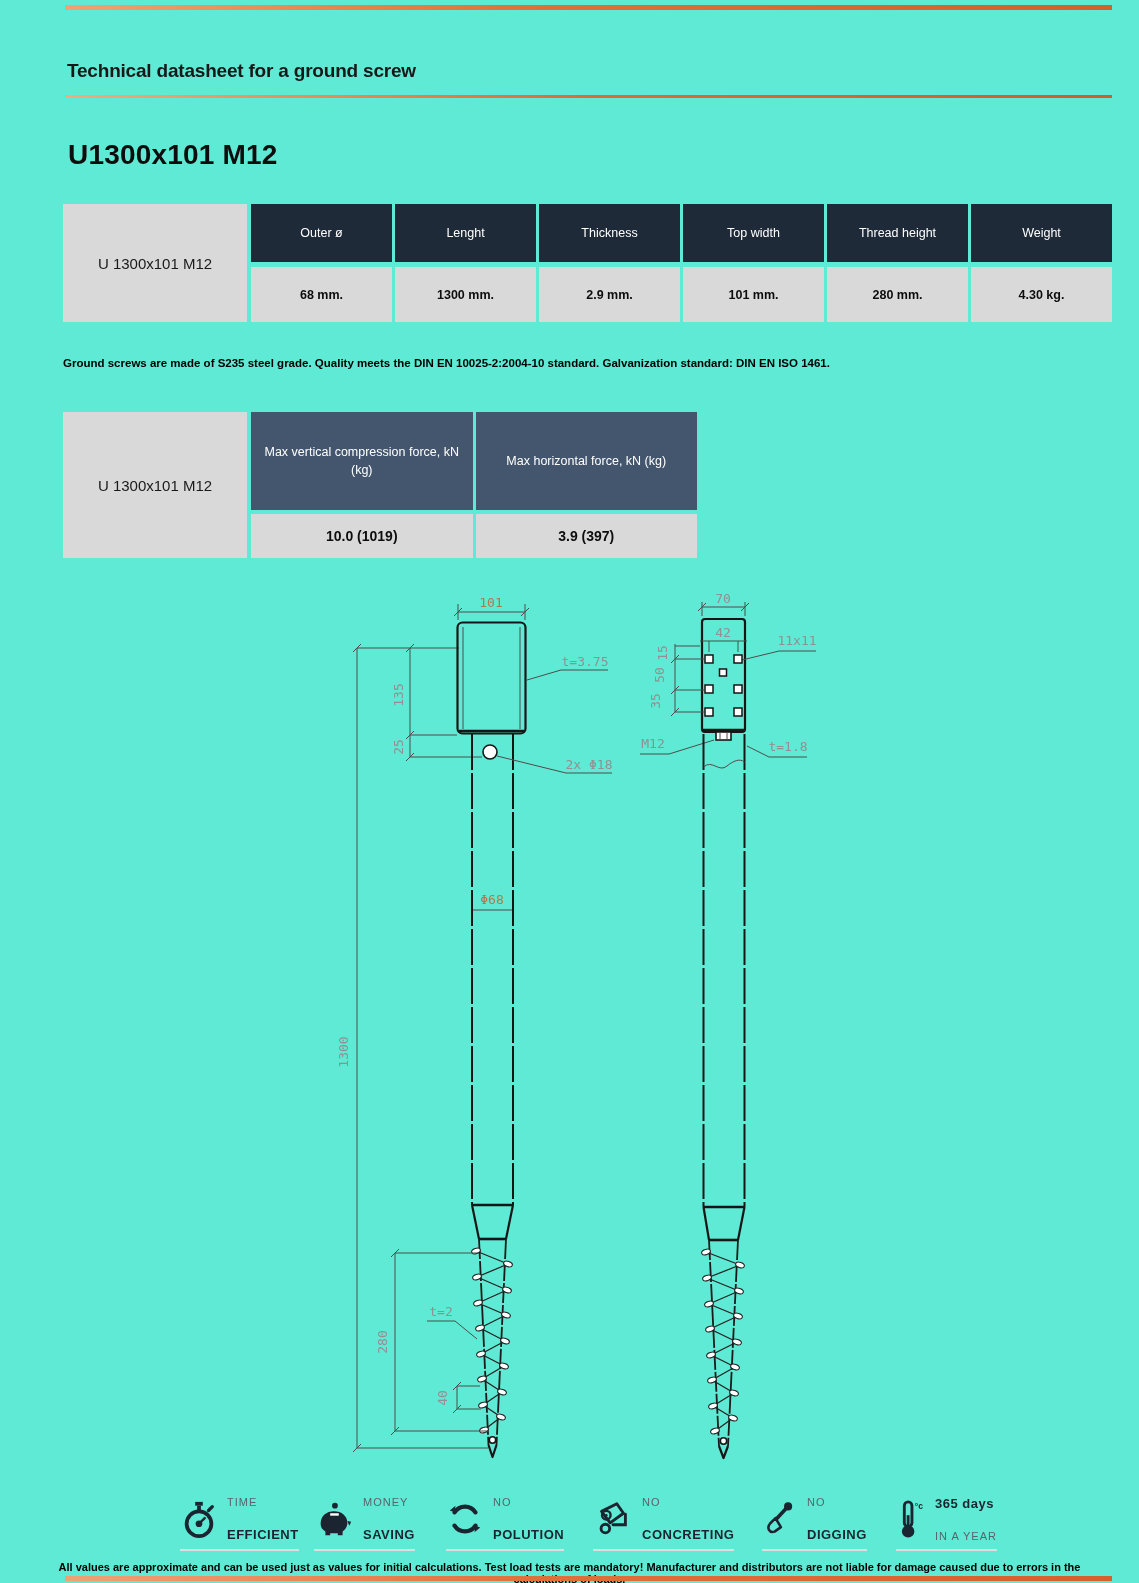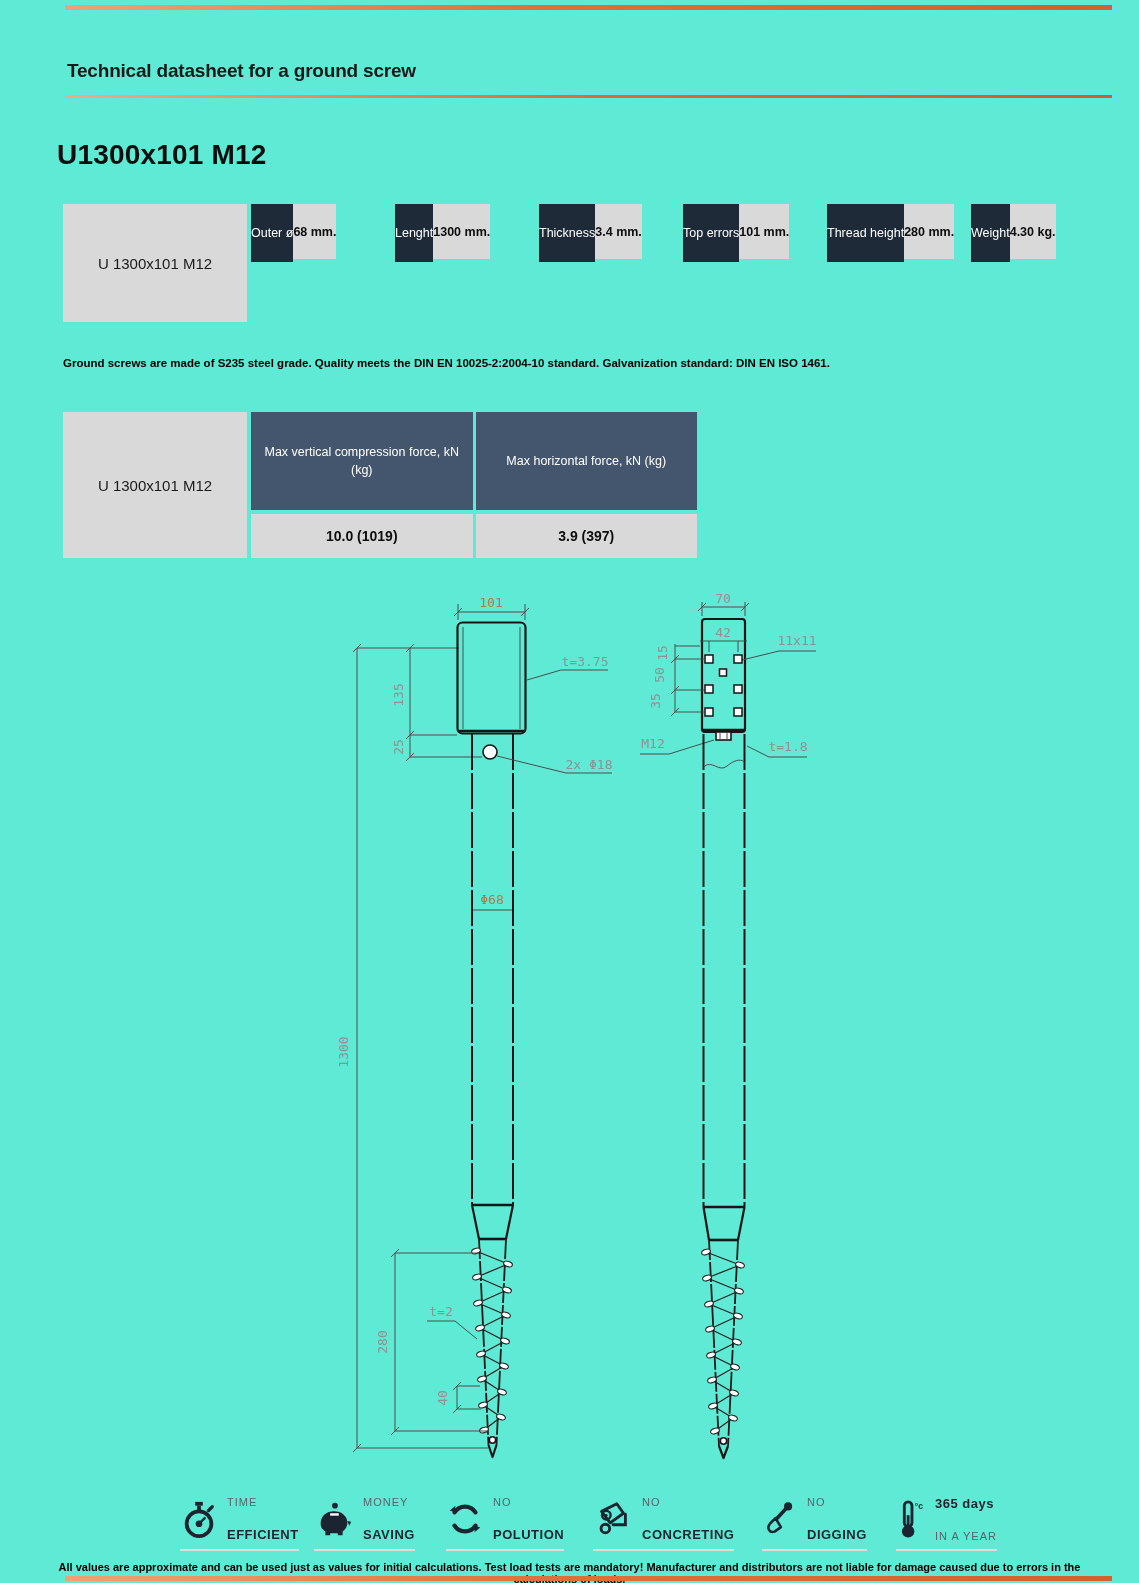--- a/index.html
+++ b/index.html
@@ -6,27 +6,27 @@
   .page{position:relative;width:1139px;height:1583px;background:#5eead4;overflow:hidden;
         font-family:"Liberation Sans",sans-serif;color:#111;}
   .accent-bar{position:absolute;left:65px;width:1047px;height:5px;
         background:linear-gradient(90deg,#efa274,#e07038 45%,#d4602a);}
   .bar-top{top:5px;}
   .bar-bottom{top:1576px;}
   .doc-title{position:absolute;left:67px;top:60px;font-size:19px;font-weight:bold;
         color:#181818;letter-spacing:-0.2px;}
   .title-rule{position:absolute;left:65px;top:95px;width:1047px;height:3px;
         background:linear-gradient(90deg,#f0ab7e,#dd6c32 50%,#cf5f26);}
-  .product-title{position:absolute;left:57px;top:139px;font-size:28px;font-weight:800;
+  .product-title{position:absolute;left:68px;top:139px;font-size:28px;font-weight:800;
         color:#0d0d0d;letter-spacing:0.2px;}
   
   .t1-label{position:absolute;left:63px;top:204px;width:184px;height:118px;background:#d9d9d9;
         display:flex;align-items:center;justify-content:center;font-size:15px;color:#1a1a1a;}
   .t1-cols{position:absolute;left:251px;top:204px;width:861px;display:flex;gap:3px;}
-  .t1-col{flex:1;display:flex;flex-direction:row;}
+  .t1-col{flex:1;display:flex;flex-direction:column;}
   .t1-h{height:58px;background:#1f2a38;color:#fff;font-size:12.5px;display:flex;
         align-items:center;justify-content:center;margin-bottom:5px;}
   .t1-v{height:55px;background:#d9d9d9;font-weight:bold;font-size:12.5px;display:flex;
         align-items:center;justify-content:center;color:#0d0d0d;}
   .note{position:absolute;left:63px;top:357px;font-size:11.5px;font-weight:bold;color:#000;}
   
   .t2-label{position:absolute;left:63px;top:412px;width:184px;height:146px;background:#d9d9d9;
         display:flex;align-items:center;justify-content:center;font-size:15px;color:#1a1a1a;}
   .t2-cols{position:absolute;left:251px;top:412px;width:446px;display:flex;gap:3px;}
   .t2-col{flex:1;display:flex;flex-direction:column;}
@@ -75,24 +75,24 @@
     <div class="t1-col">
       <div class="t1-h">Outer ø</div>
       <div class="t1-v">68 mm.</div>
     </div>
     <div class="t1-col">
       <div class="t1-h">Lenght</div>
       <div class="t1-v">1300 mm.</div>
     </div>
     <div class="t1-col">
       <div class="t1-h">Thickness</div>
-      <div class="t1-v">3.4 mm.</div>
-    </div>
-    <div class="t1-col">
-      <div class="t1-h">Top errors</div>
+      <div class="t1-v">2.9 mm.</div>
+    </div>
+    <div class="t1-col">
+      <div class="t1-h">Top width</div>
       <div class="t1-v">101 mm.</div>
     </div>
     <div class="t1-col">
       <div class="t1-h">Thread height</div>
       <div class="t1-v">280 mm.</div>
     </div>
     <div class="t1-col">
       <div class="t1-h">Weight</div>
       <div class="t1-v">4.30 kg.</div>
     </div>

